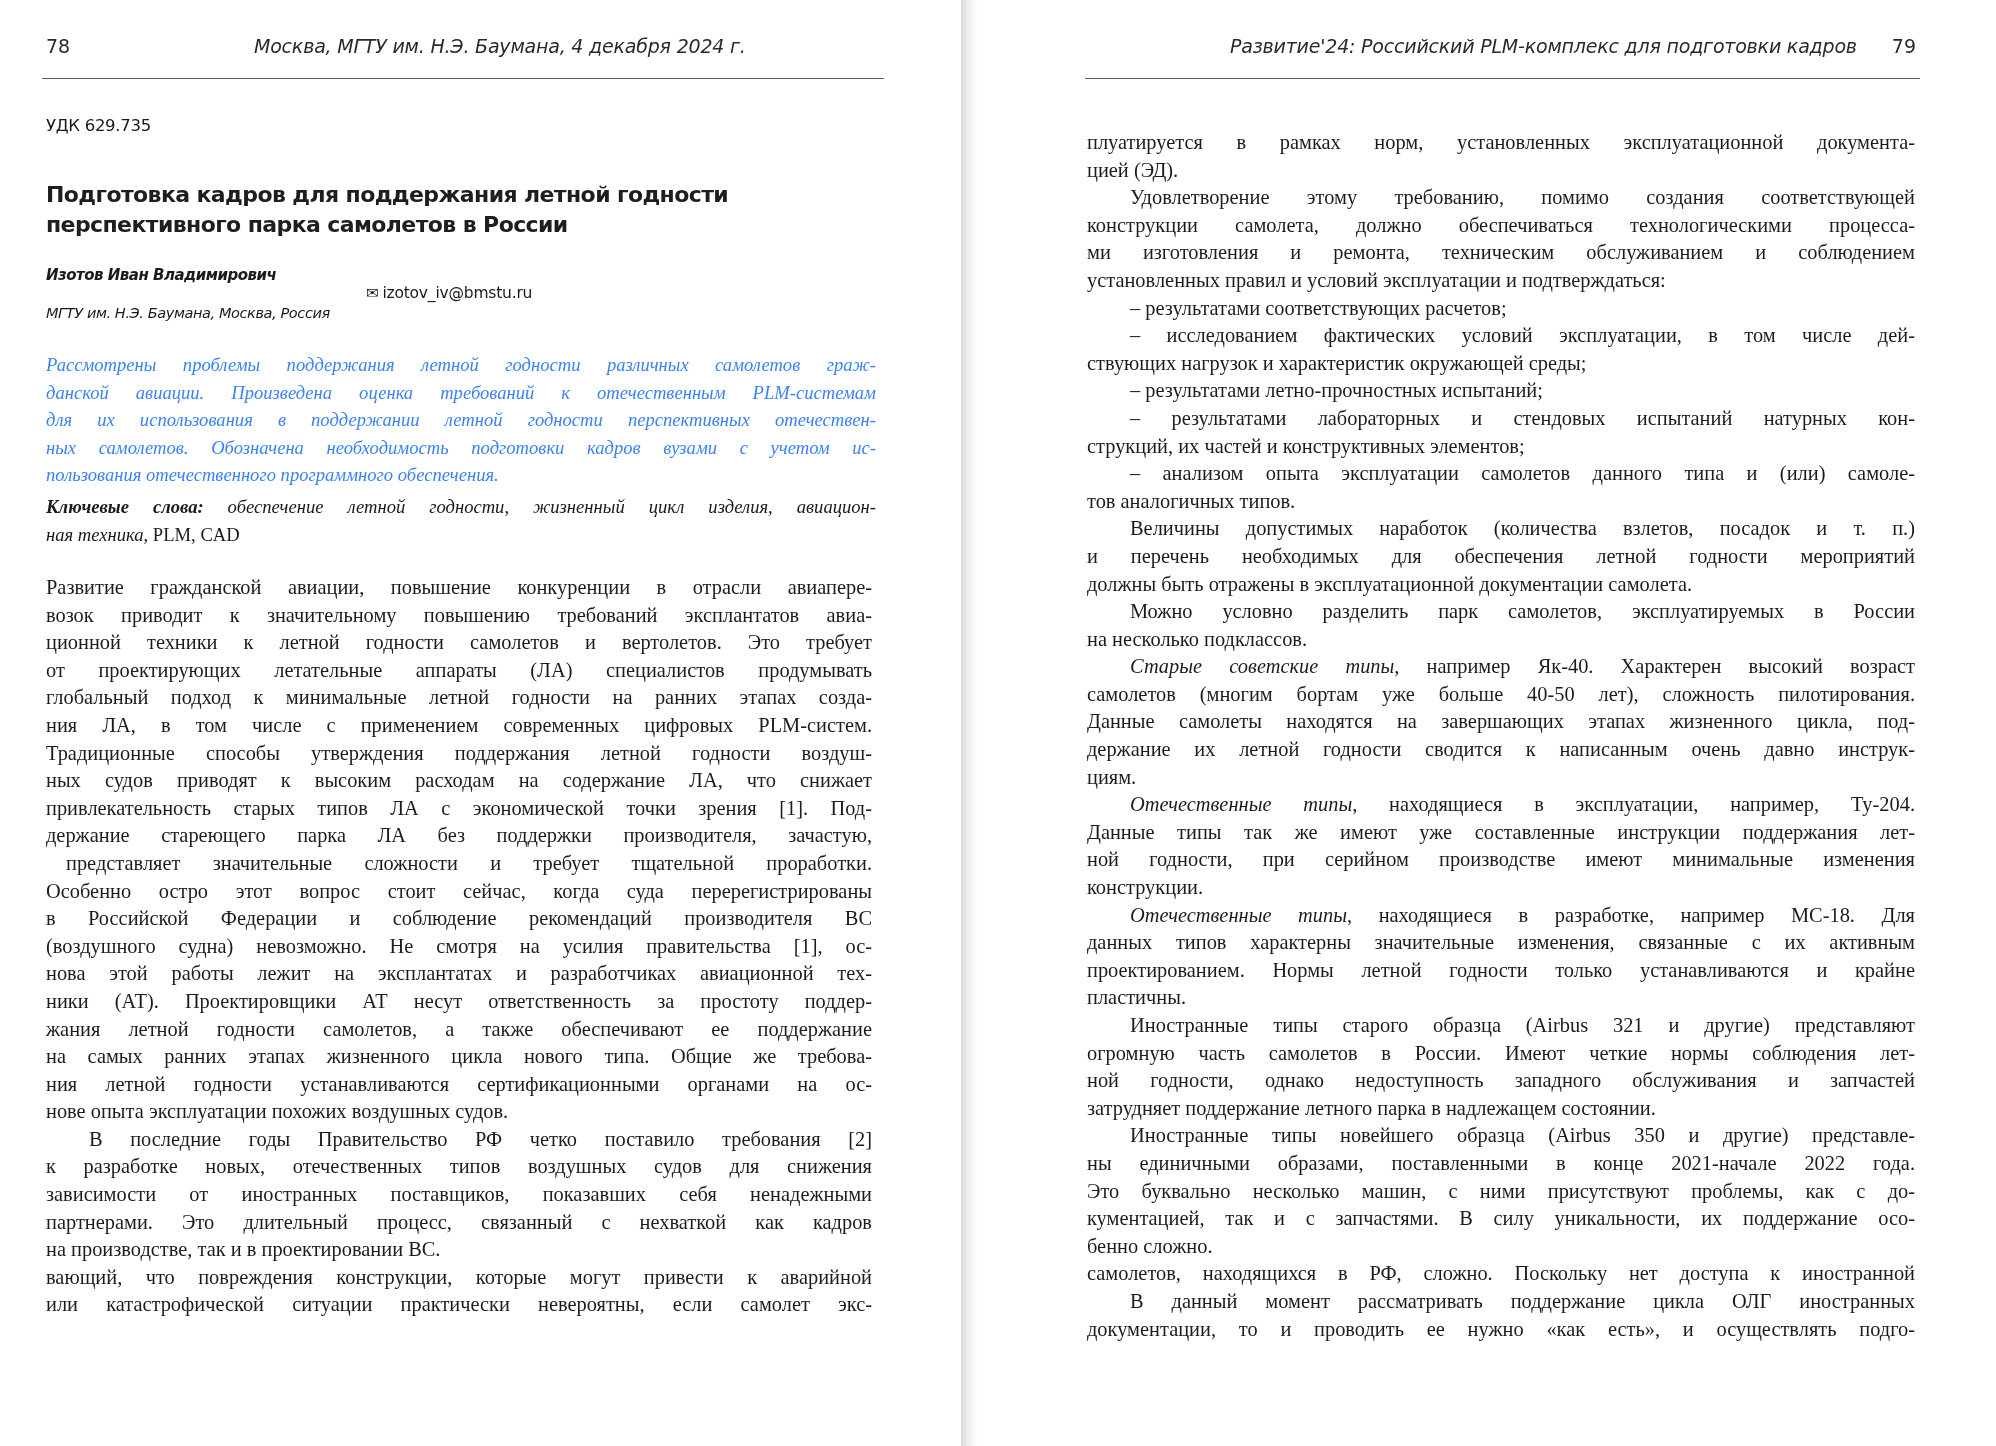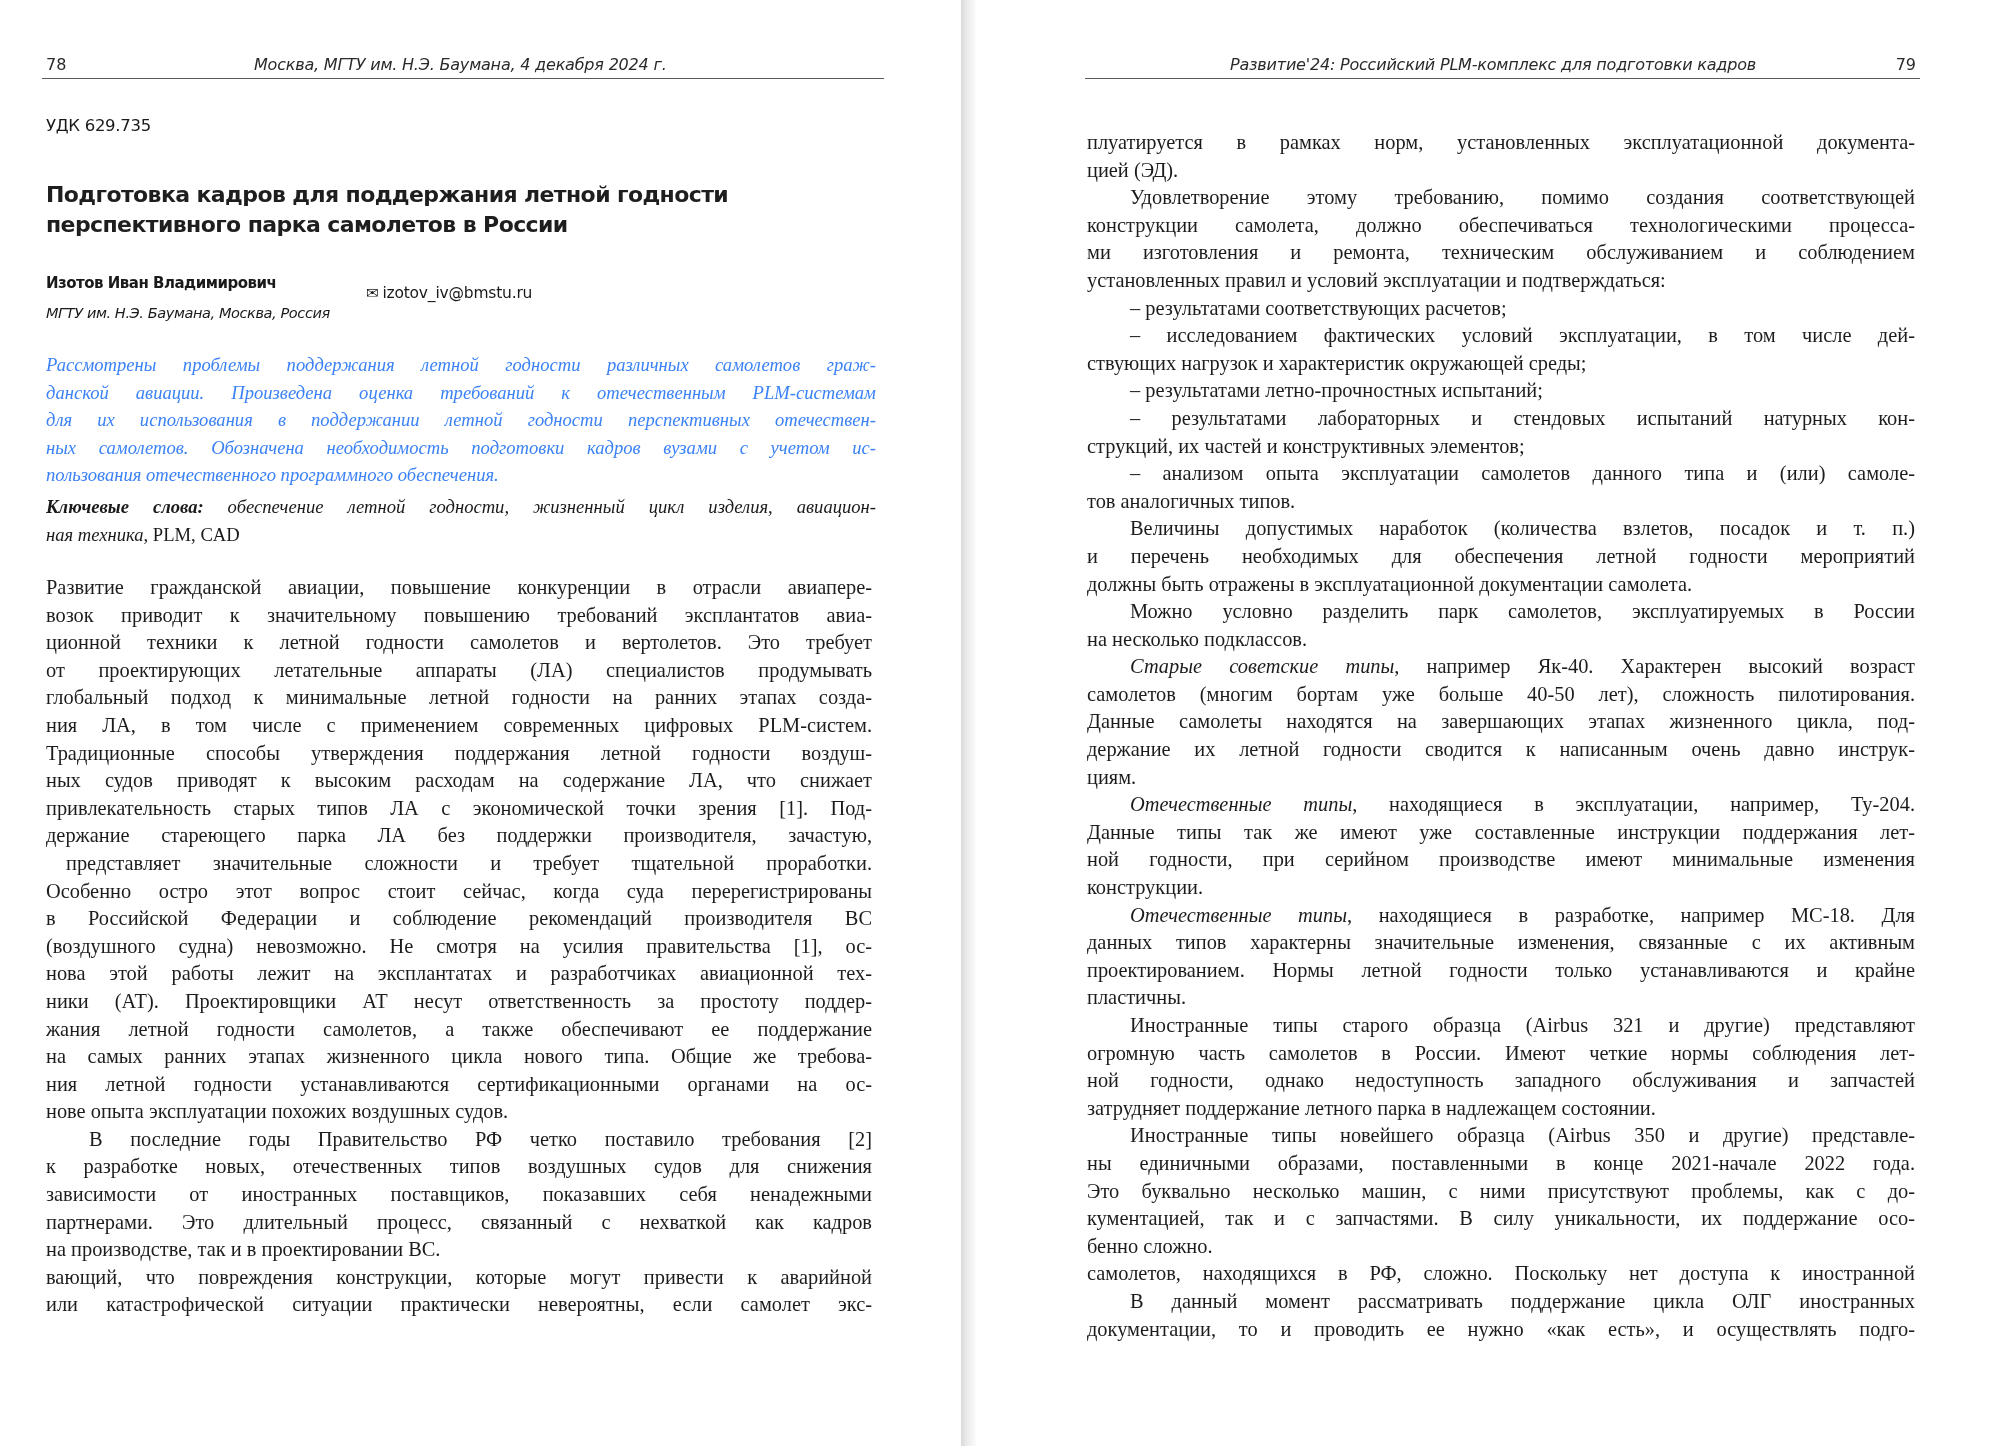--- a/index.html
+++ b/index.html
@@ -9,22 +9,22 @@
       color: #1a1a1a;
     }
     .page { position: absolute; top: 0; height: 1446px; background: #fff; }
     .page-left { left: 0; width: 961px; }
     .page-right { left: 977px; width: 1019px; }
     .spine {
       position: absolute; left: 961px; top: 0; width: 16px; height: 1446px;
       background: linear-gradient(to right, #d9d9d9 0%, #ececec 40%, #f7f7f7 80%, #ffffff 100%);
     }
     .run-head {
-      position: absolute; top: 52px; height: 30px;
-      font-family: "DejaVu Sans", sans-serif; font-size: 16px; color: #2a2a2a;
+      position: absolute; top: 32px; height: 30px;
+      font-family: "DejaVu Sans", sans-serif; font-size: 19px; color: #2a2a2a;
     }
     .run-head .pg { position: absolute; top: 3px; font-style: normal; }
     .run-head .title { position: absolute; top: 3px; font-style: italic; white-space: nowrap; letter-spacing: -0.2px; }
     .rule { position: absolute; top: 78px; height: 0; border-top: 1.6px solid #5a5a5a; }
 
     .left-head { left: 42px; width: 842px; }
     .left-head .pg { left: 4px; }
     .left-head .title { left: 212px; }
     .rule-left { left: 42px; width: 842px; }
 
@@ -37,22 +37,22 @@
       position: absolute; left: 46px; top: 116px;
       font-family: "DejaVu Sans", sans-serif; font-size: 16.5px; letter-spacing: -0.3px;
     }
     .paper-title {
       position: absolute; left: 46px; top: 180px; width: 760px;
       font-family: "DejaVu Sans", sans-serif; font-weight: bold; font-size: 22px;
       line-height: 30px; letter-spacing: -0.6px; color: #1e1e1e;
     }
     .author-row { position: absolute; left: 46px; top: 266px; width: 800px; height: 24px; }
     .author-name {
-      position: absolute; left: 0; top: 8px;
-      font-family: "DejaVu Sans", sans-serif; font-weight: bold; font-size: 15px; letter-spacing: -0.5px;
+      position: absolute; left: 0; top: 0;
+      font-family: "DejaVu Sans", sans-serif; font-weight: bold; font-size: 15px; letter-spacing: -0.5px; font-style: italic;
     }
     .author-email {
       position: absolute; left: 320px; top: 18px;
       font-family: "DejaVu Sans", sans-serif; font-size: 15.5px; letter-spacing: -0.2px;
     }
     .author-email .mail-icon { font-size: 15px; margin-right: 4px; }
     .affil {
       position: absolute; left: 46px; top: 305px;
       font-family: "DejaVu Sans", sans-serif; font-style: italic; font-size: 14.5px; letter-spacing: -0.4px;
     }

